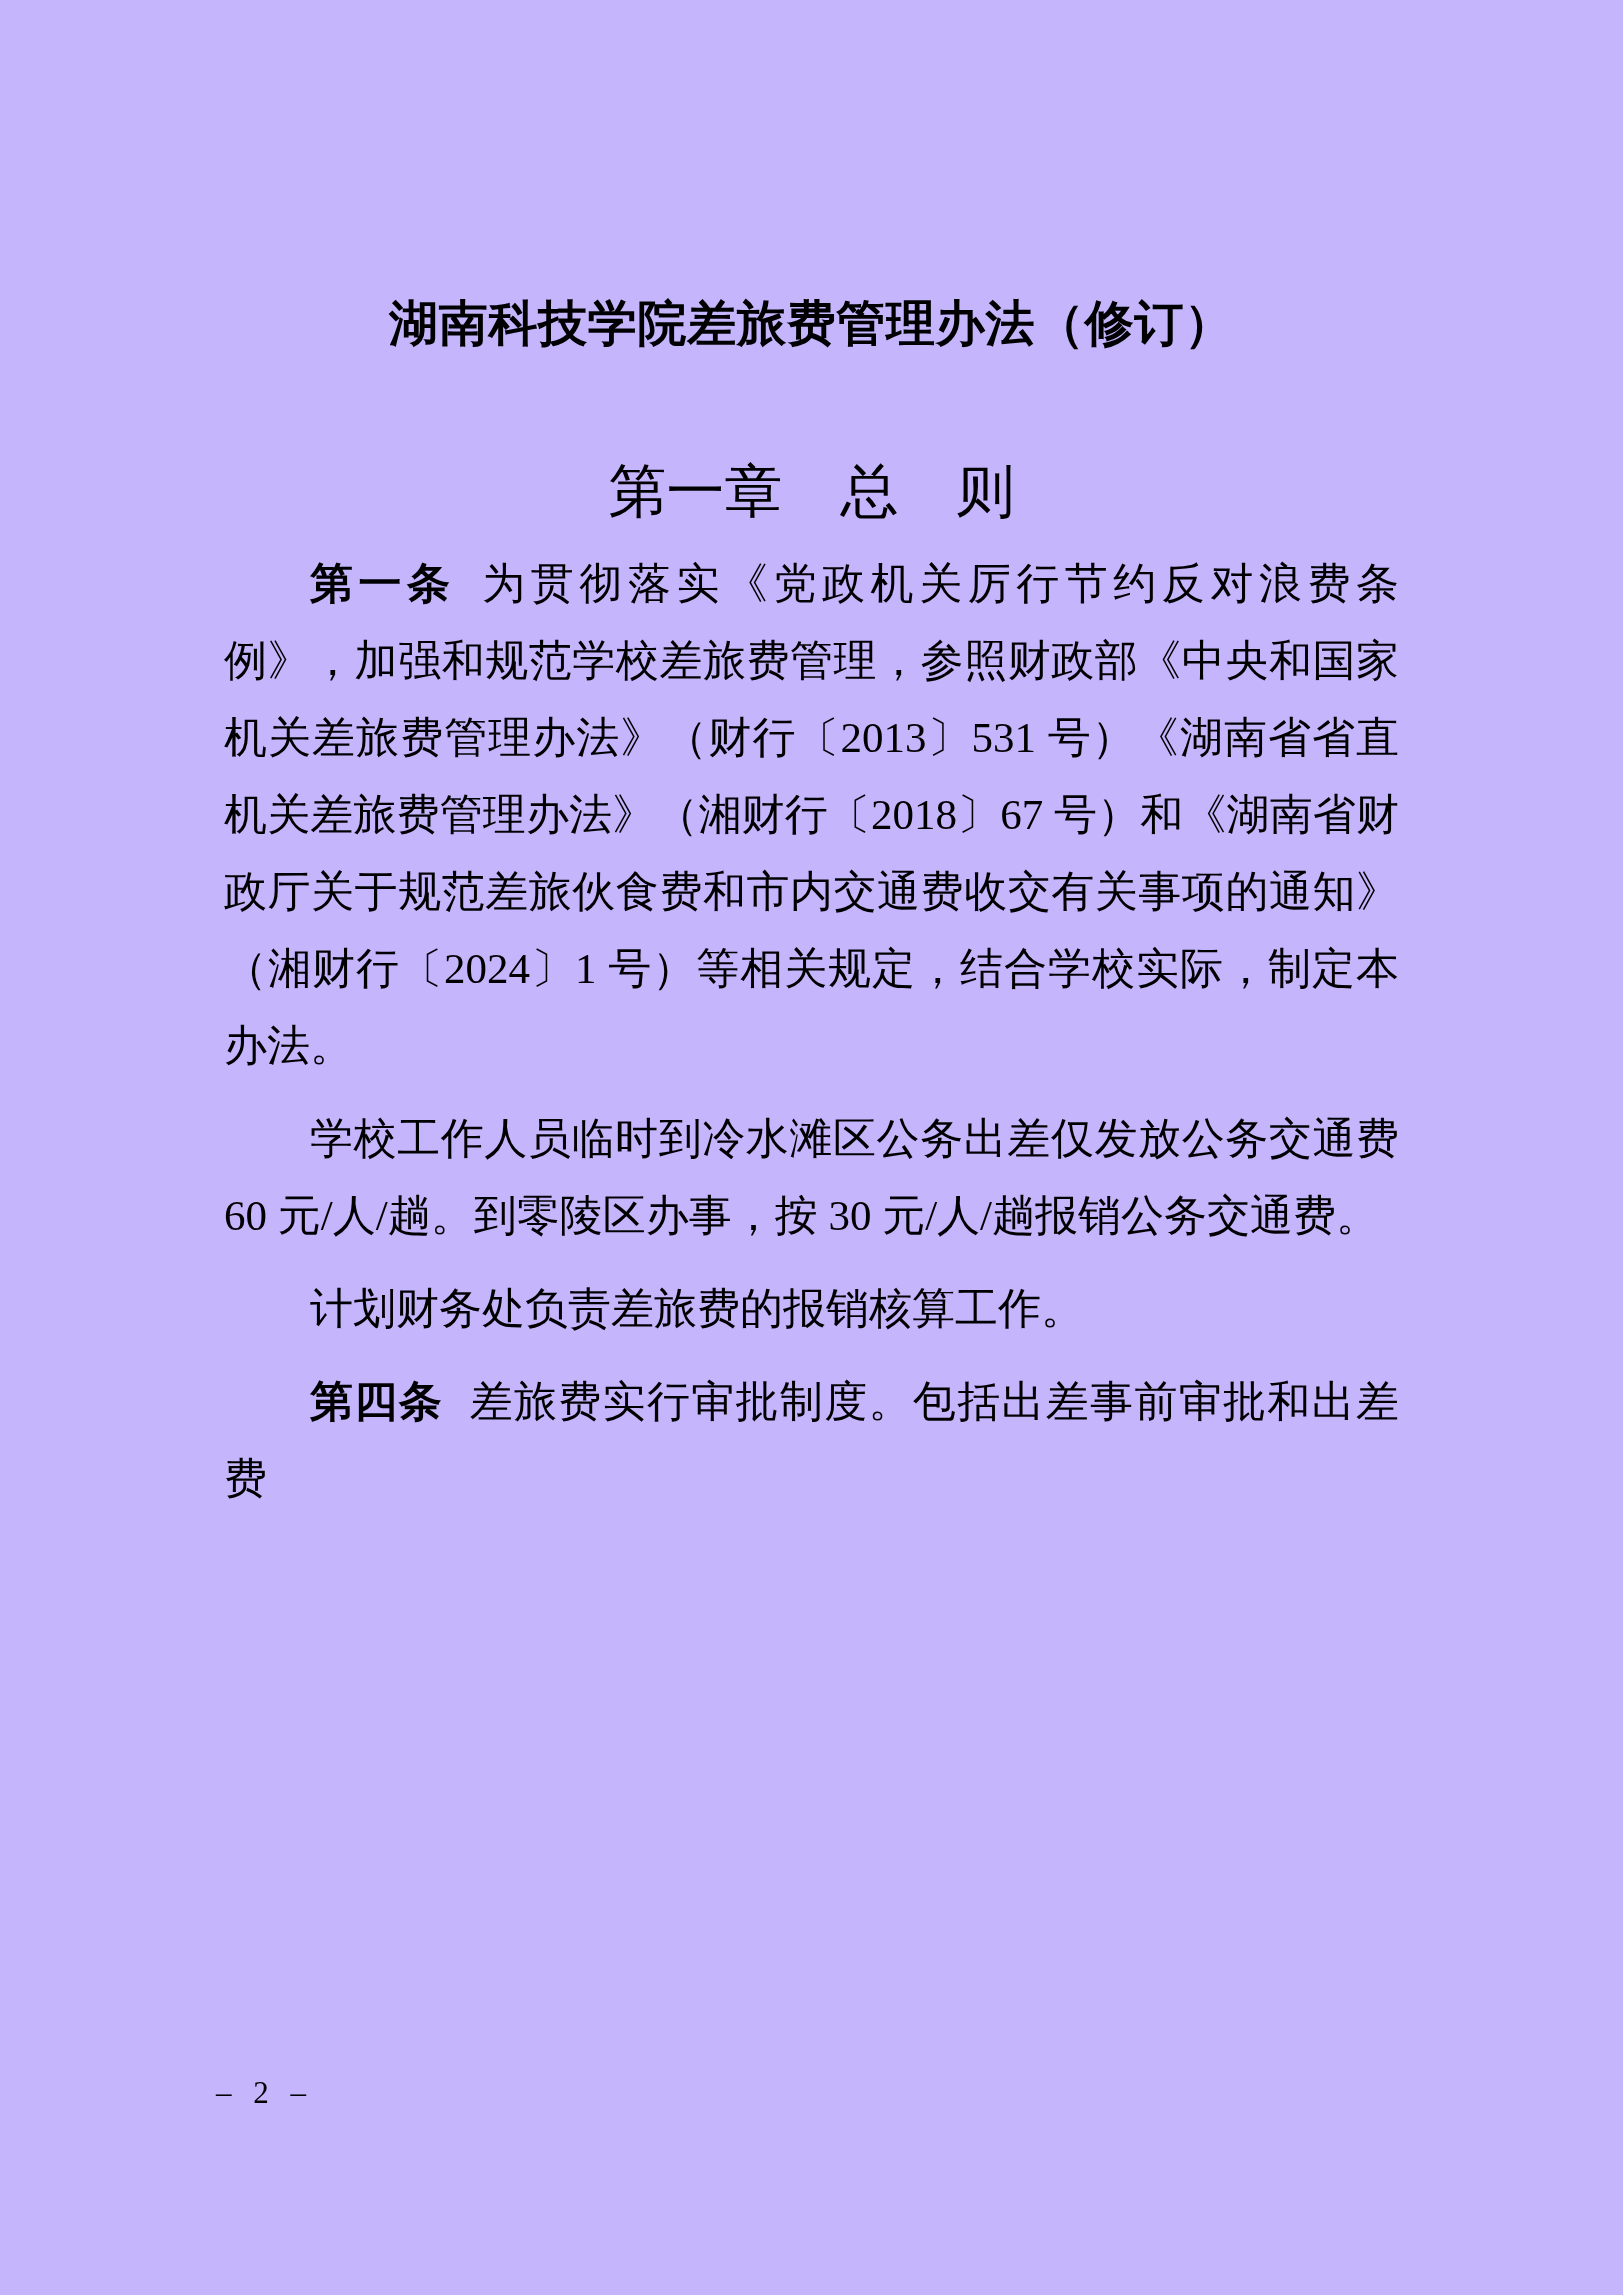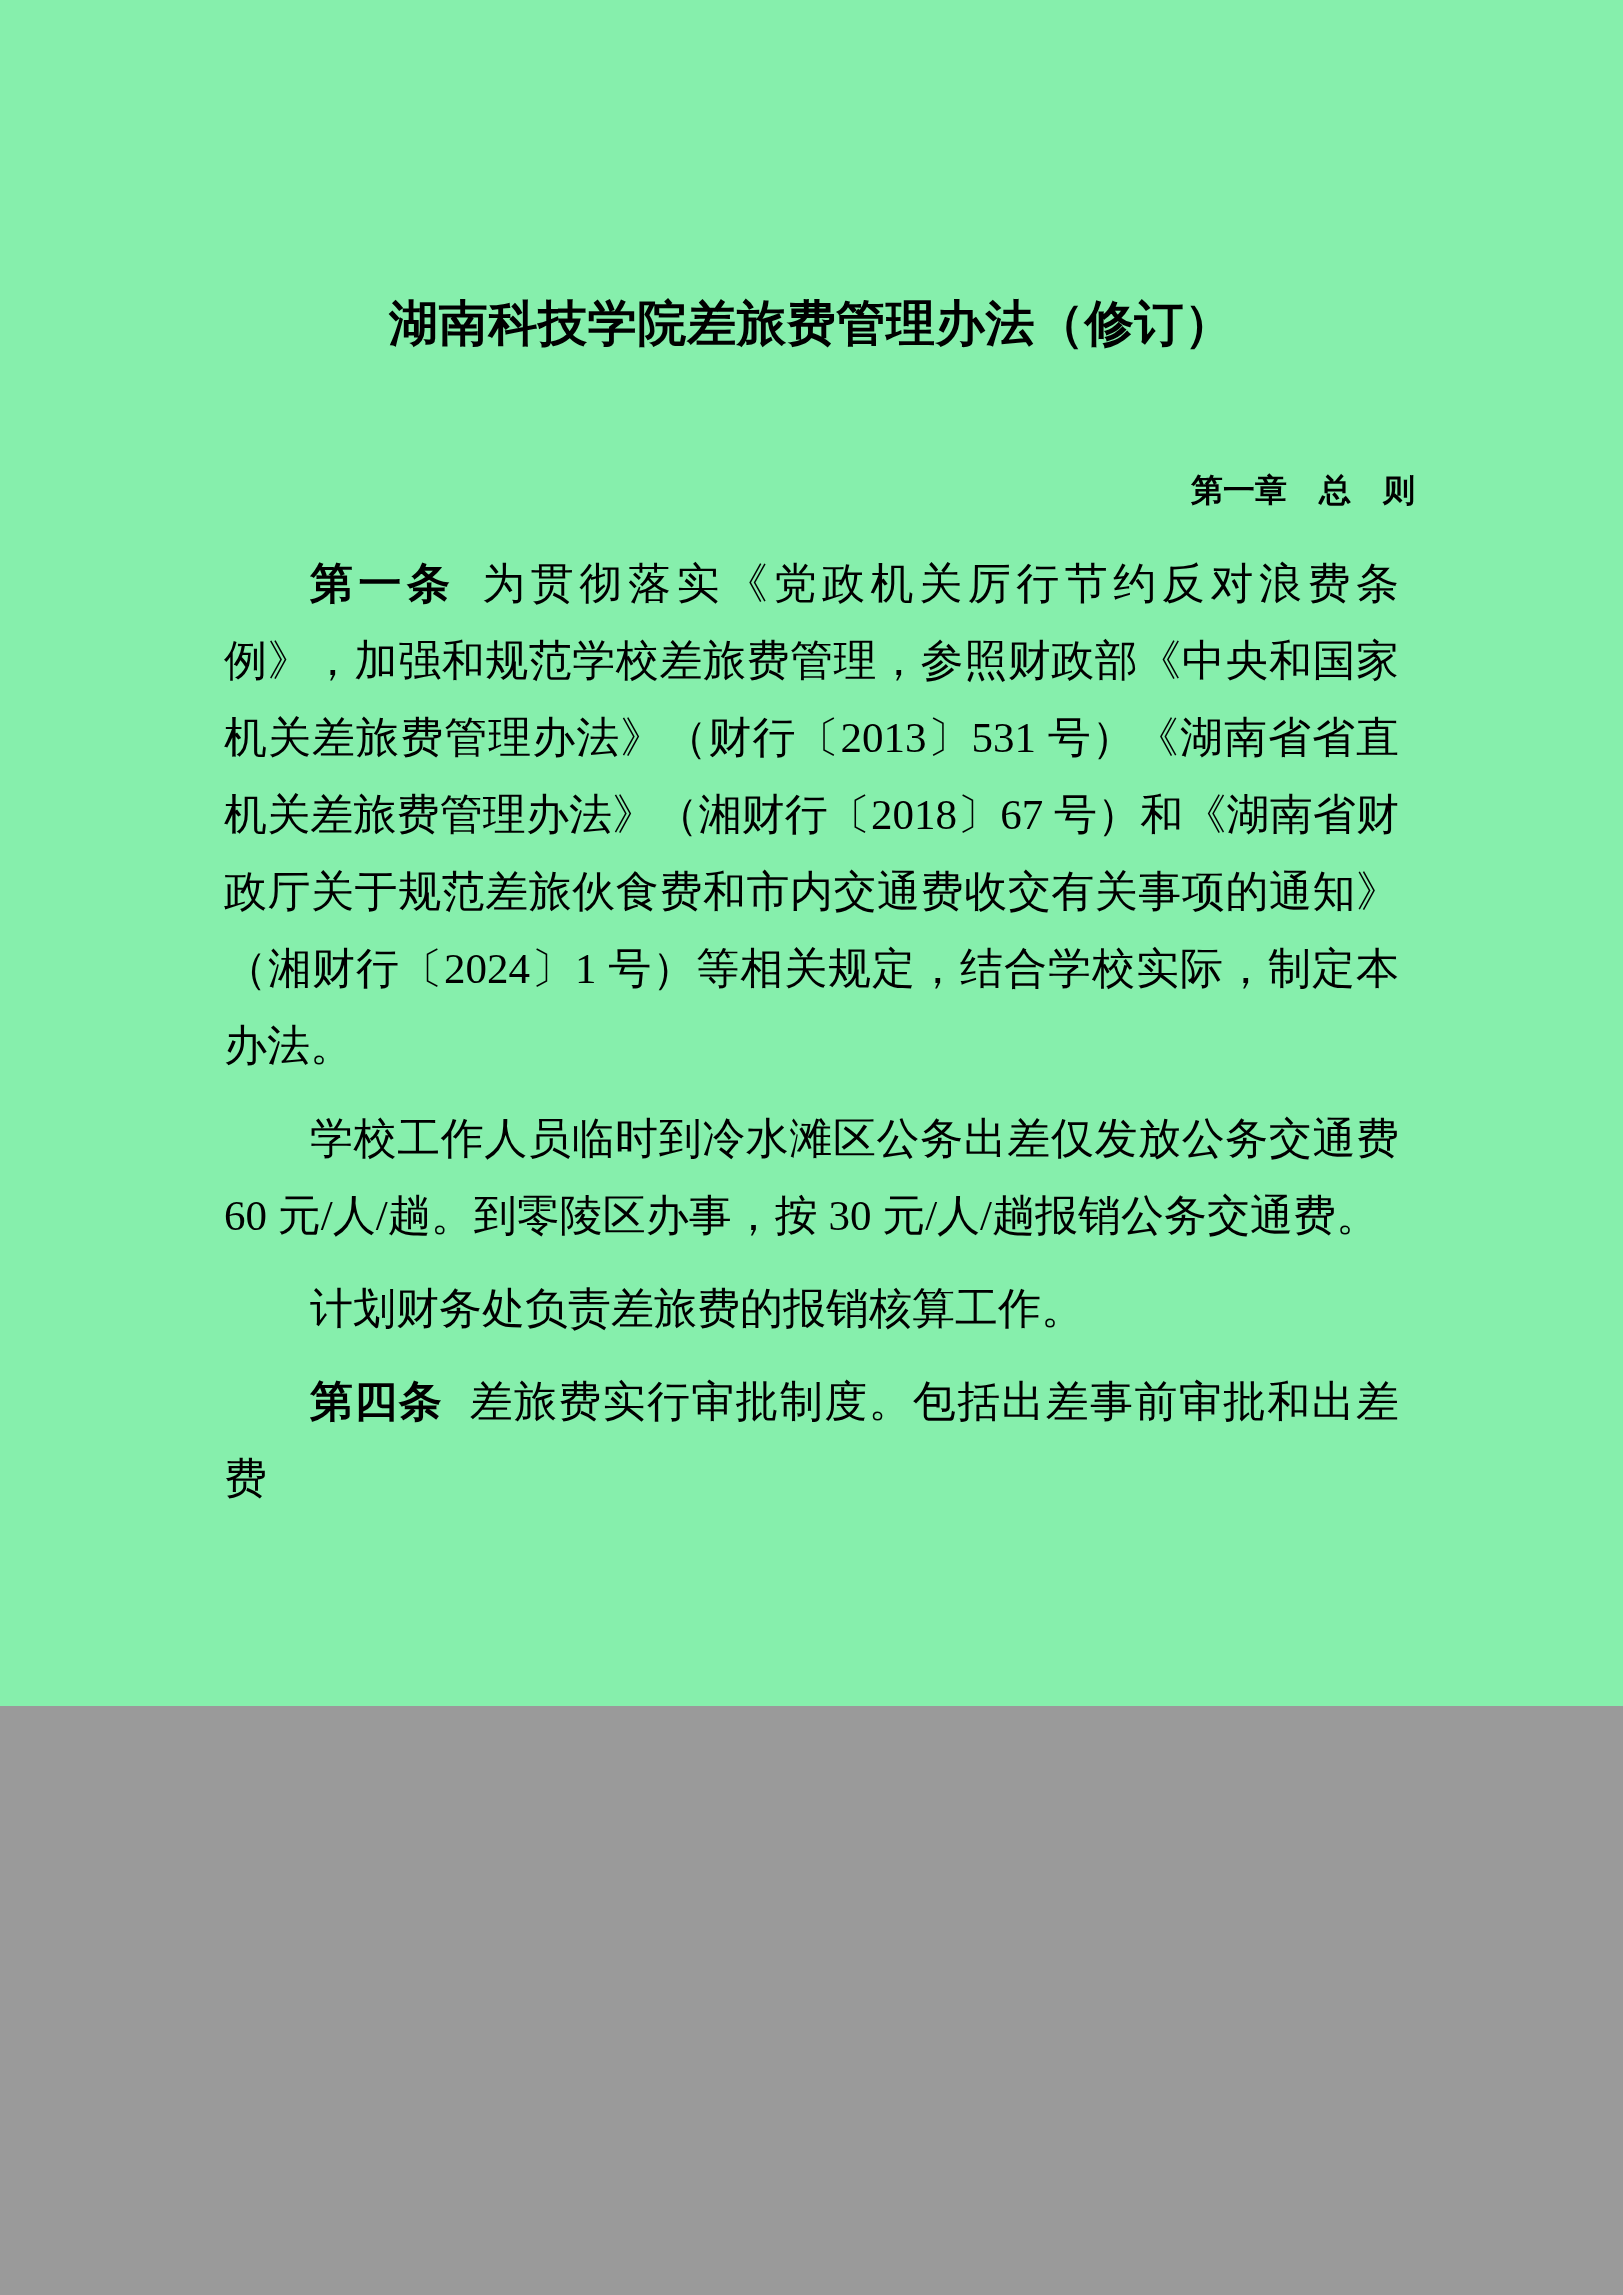--- a/index.html
+++ b/index.html
@@ -3,22 +3,22 @@
 <meta charset="utf-8">
 <style>
   html, body {
     margin: 0;
     padding: 0;
     background: #9a9a9a;
   }
   .page {
     position: relative;
     width: 1623px;
-    height: 1706px;
-    background: #86efac;
+    height: 2295px;
+    background: #c4b5fd;
     color: #000000;
     font-family: "Liberation Serif", "DejaVu Serif", serif;
     overflow: hidden;
   }
   .doc-title {
     position: absolute;
     top: 293px;
     left: 208px;
     width: 1207px;
     margin: 0;
@@ -35,25 +35,25 @@
     top: 452px;
     left: 208px;
     width: 1207px;
     font-size: 43px;
     line-height: 77px;
     text-align: justify;
     text-justify: inter-character;
   }
   .chapter {
     margin: 0;
-    font-size: 32px;
+    font-size: 58px;
     line-height: 77px;
-    font-weight: bold;
+    font-weight: normal;
     font-family: "Liberation Sans", "DejaVu Sans", sans-serif;
-    text-align: right;
+    text-align: center;
     text-indent: 0;
     white-space: nowrap;
   }
   .para {
     margin: 16px;
     text-indent: 2em;
   }
   .lead {
     font-weight: bold;
     font-family: "Liberation Sans", "DejaVu Sans", sans-serif;

